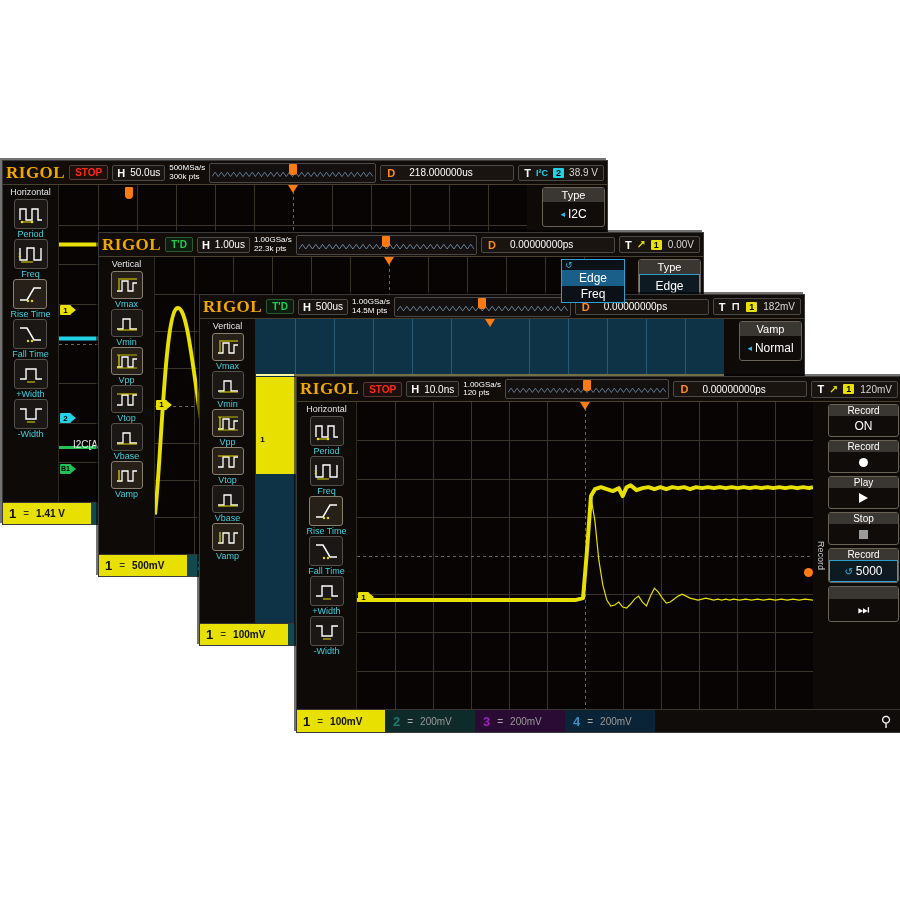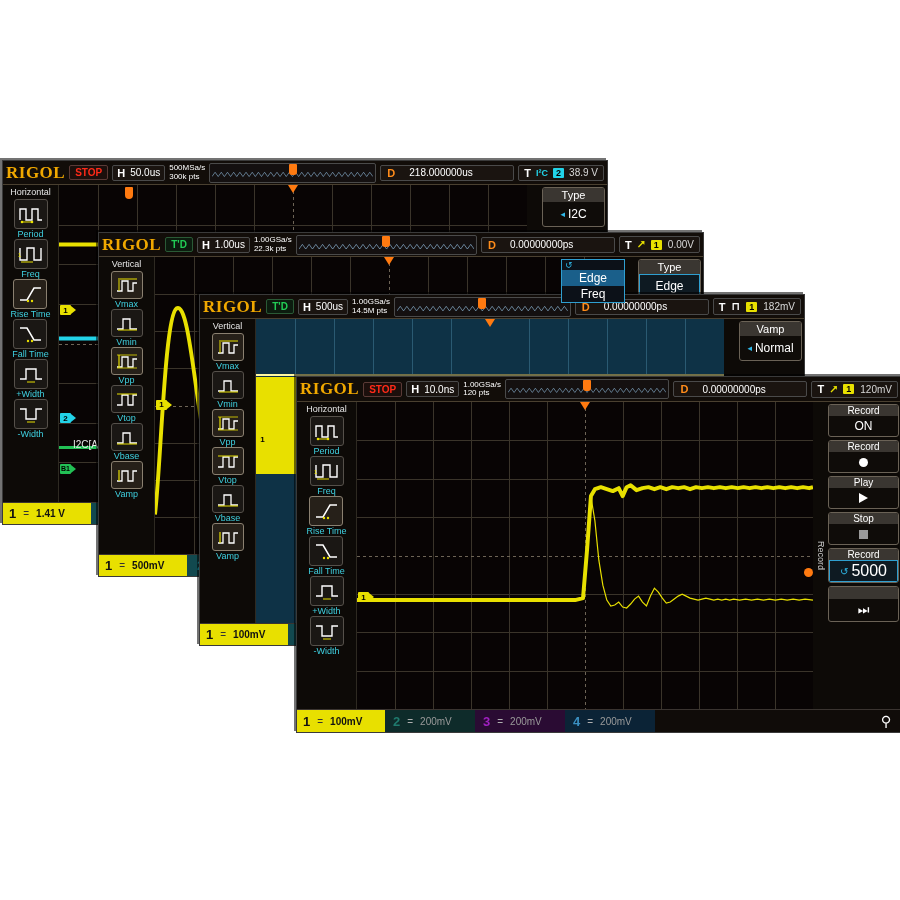--- a/index.html
+++ b/index.html
@@ -692,21 +692,21 @@
         <div class="mitem">
           <div class="mtitle" style="font-size:10px;padding:0 0;">Stop</div>
           <div class="mval" style="height:20px;">
             <span style="display:inline-block;width:9px;height:9px;background:#9a9a9a;"></span>
           </div>
         </div>
         <div class="mitem">
           <div class="mtitle" style="font-size:10px;padding:0 0;">Record</div>
           <div class="mval hl" style="height:22px;gap:3px;">
             <span style="color:#2fb8e8;font-size:10px;">↺</span>
-            <span style="font-size:16px;">5000</span>
+            <span style="font-size:12px;">5000</span>
           </div>
         </div>
         <div class="mitem">
           <div class="mtitle" style="font-size:10px;padding:0 0;height:12px;"></div>
           <div class="mval" style="height:22px;font-size:13px;color:#fff;">⏭</div>
         </div>
       </div>
     </div>
   </div>
 

